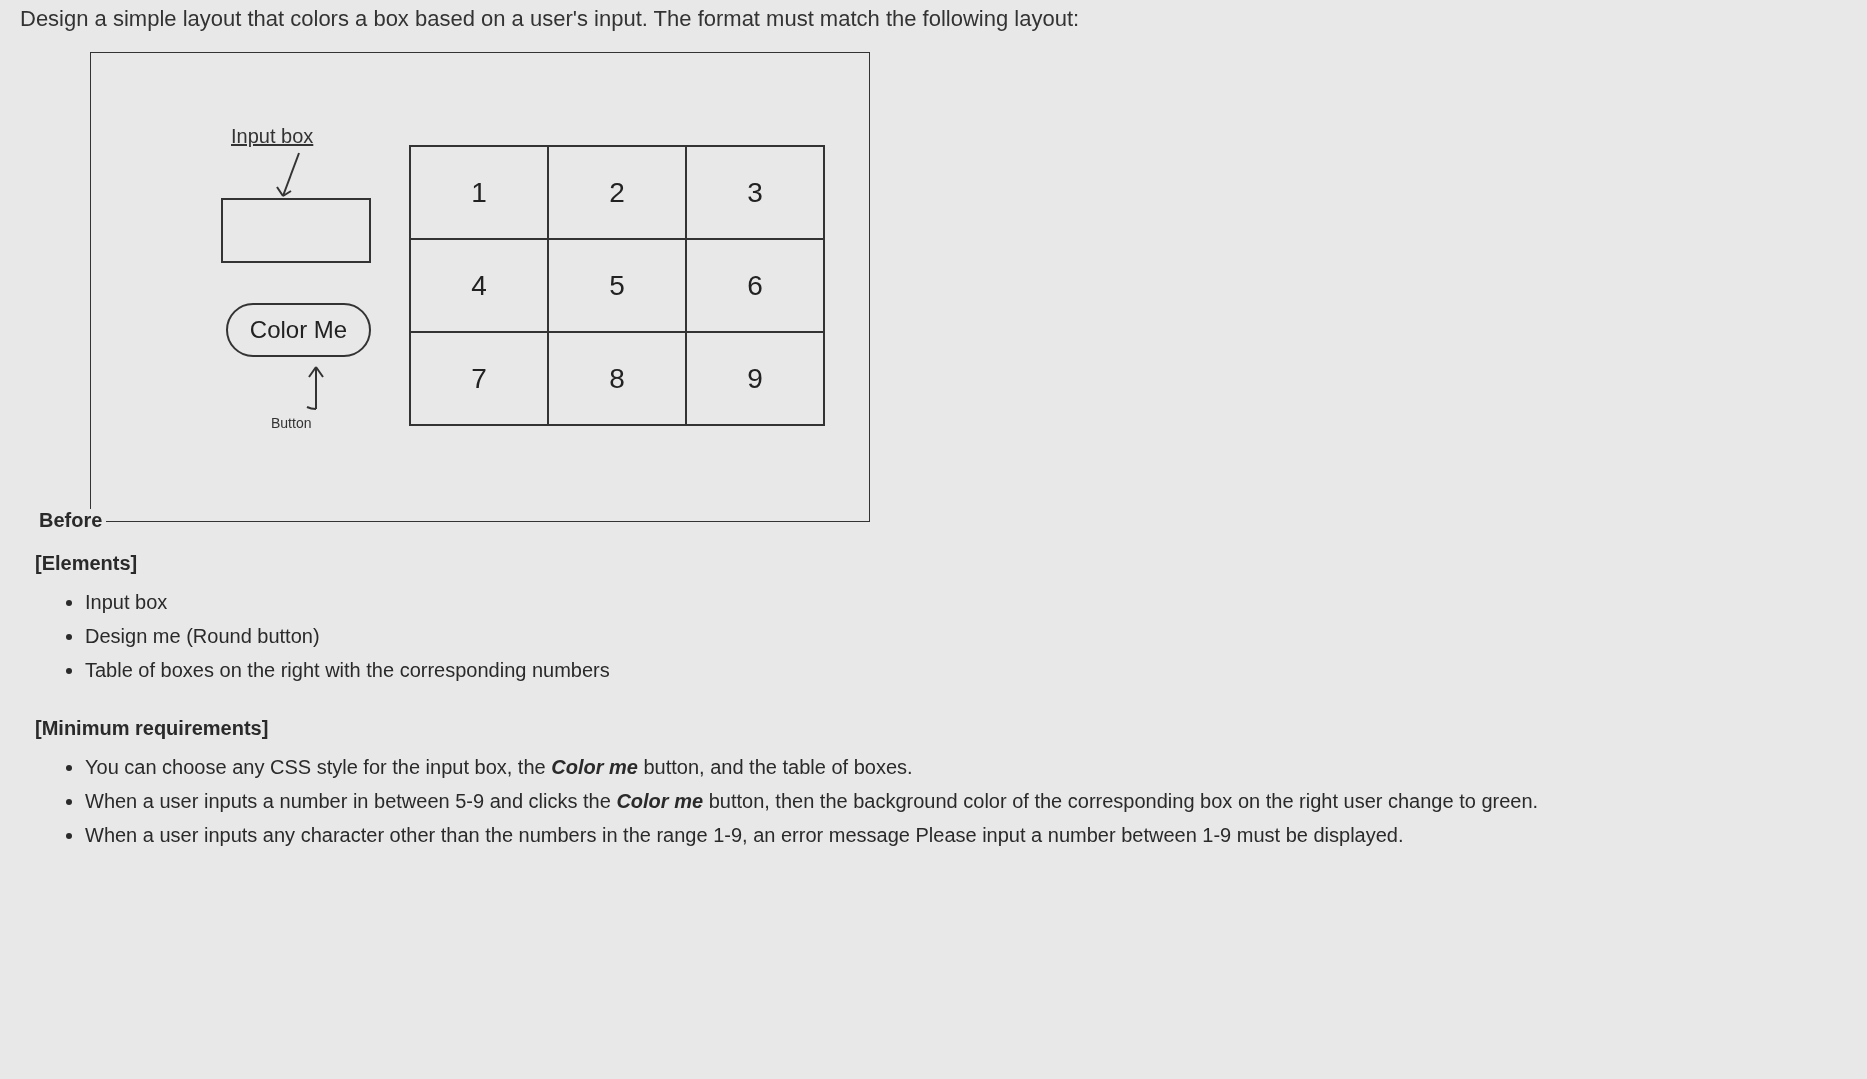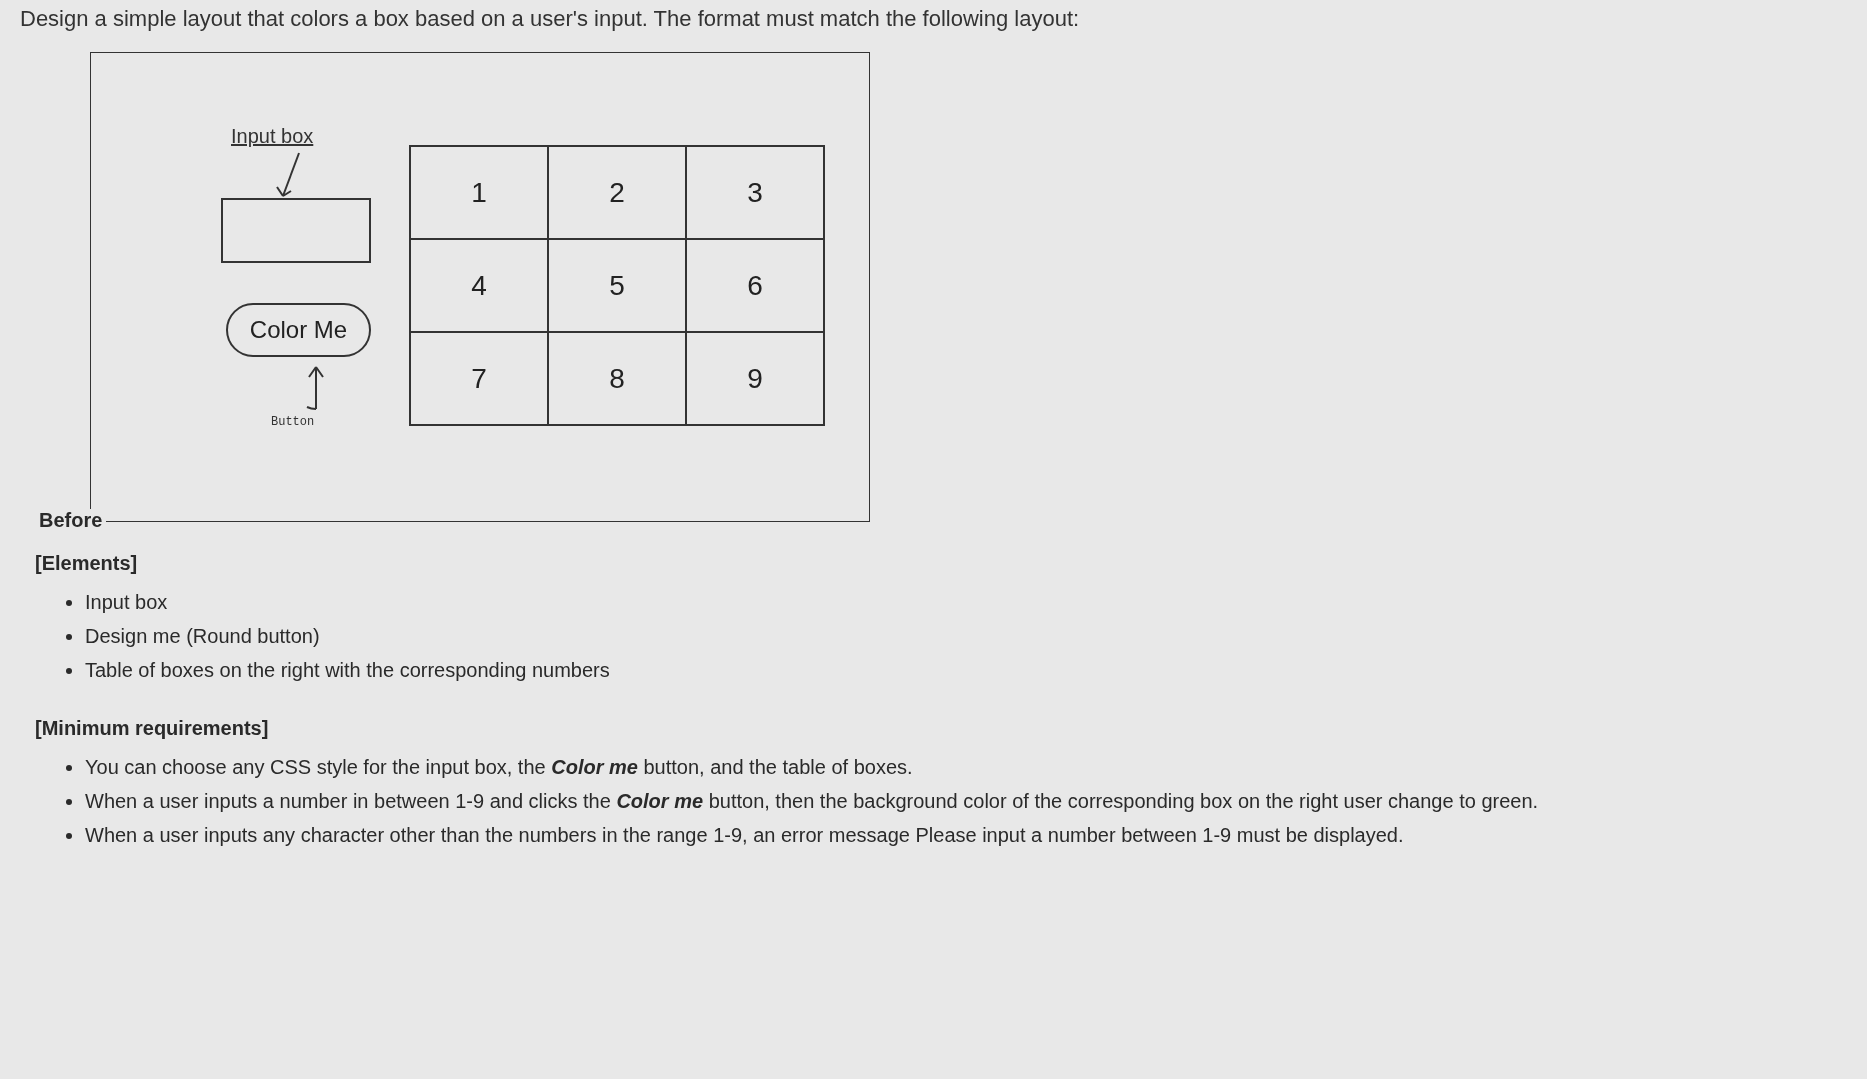--- a/index.html
+++ b/index.html
@@ -84,22 +84,22 @@
       top: 306px;
       left: 210px;
       width: 30px;
       height: 55px;
     }
     .arrow2 svg { width: 100%; height: 100%; }
     .button-label {
       position: absolute;
       top: 362px;
       left: 180px;
-      font-family: Liberation Mono, monospace;
-      font-size: 12px;
+      font-family: Liberation Sans, sans-serif;
+      font-size: 14px;
       color: #333;
     }
     .grid {
       position: absolute;
       top: 92px;
       left: 318px;
       display: grid;
       grid-template-columns: repeat(3, 138px);
       grid-template-rows: repeat(3, 93px);
       border: 1px solid #333;
@@ -181,18 +181,18 @@
   <li>Design me (Round button)</li>
   <li>Table of boxes on the right with the corresponding numbers</li>
 </ul>
 
 <div class="section-heading">[Minimum requirements]</div>
 <ul class="bullets">
   <li>
     <span>You can choose any CSS style for the input box, the </span><span class="italic-inline">Color me</span><span> button, and the table of boxes.</span>
   </li>
   <li>
-    <span>When a user inputs a number in between 1-9 and clicks the </span><span class="italic-inline">Color me</span><span> button, then the background color of the corresponding box on the right user change to green.</span>
+    <span>When a user inputs a number in between 5-9 and clicks the </span><span class="italic-inline">Color me</span><span> button, then the background color of the corresponding box on the right user change to green.</span>
   </li>
   <li>
     <span>When a user inputs any character other than the numbers in the range 1-9, an error message </span><span class="bold-inline">Please input a number between 1-9</span><span> must be displayed.</span>
   </li>
 </ul>
 
 </body></html>

